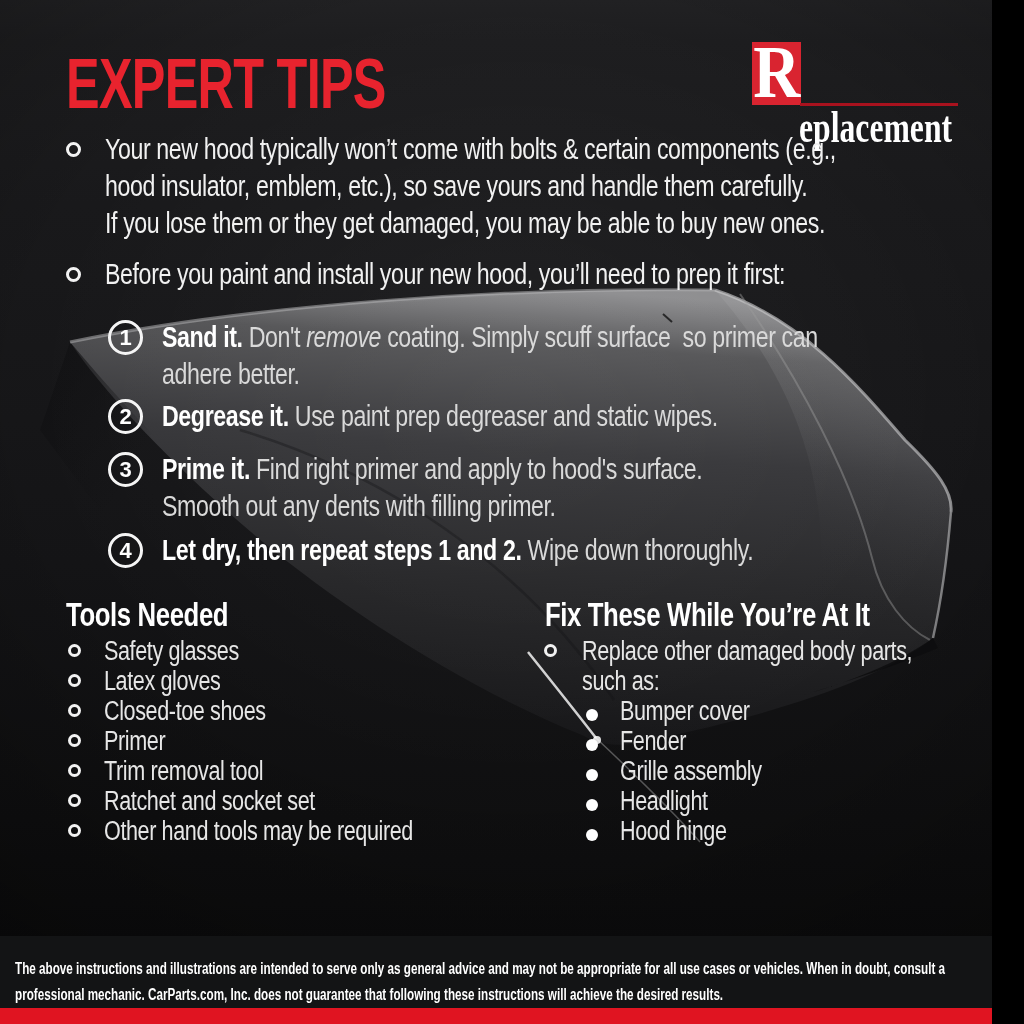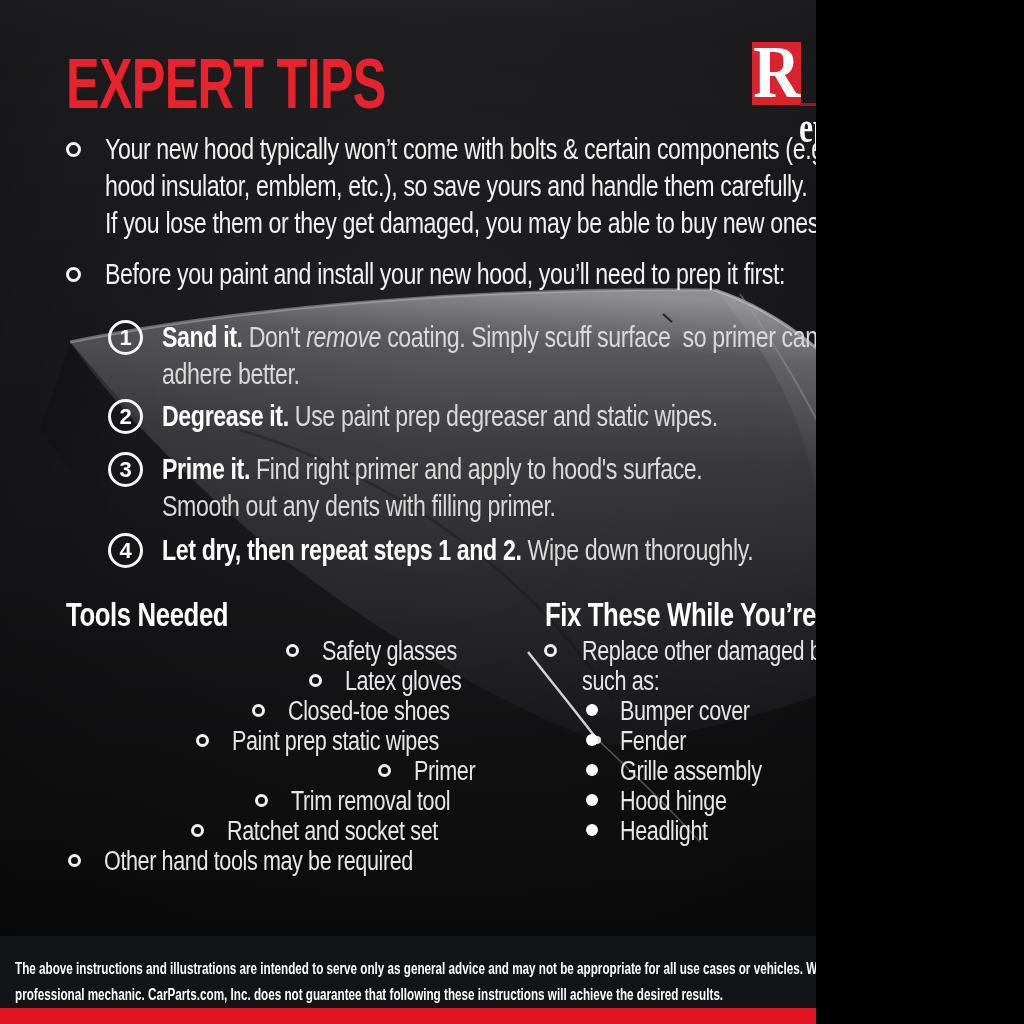--- a/index.html
+++ b/index.html
@@ -1,17 +1,17 @@
 <!DOCTYPE html>
 <html><head>
 <meta charset="utf-8">
 <style>
   html,body{margin:0;padding:0;background:#000;}
   #stage{
-    position:relative;width:816px;height:1024px;overflow:hidden;
+    position:relative;width:992px;height:1024px;overflow:hidden;
     background:linear-gradient(180deg,#212123 0%,#1d1d1f 4%,#19191b 20%,#141416 55%,#0f0f10 80%,#0c0c0d 92%,#101011 100%);
     font-family:"Liberation Sans", sans-serif;
     -webkit-font-smoothing:antialiased;
   }
   .vignette{position:absolute;inset:0;pointer-events:none;
     background:radial-gradient(ellipse 90% 70% at 52% 38%, rgba(255,255,255,0.04) 0%, rgba(0,0,0,0) 55%, rgba(0,0,0,0.35) 100%);}
   svg.hood{position:absolute;left:0;top:0;}
   
   .headline{position:absolute;left:66px;top:44px;font-size:70px;font-weight:bold;letter-spacing:-1px;
     color:#e8232e;transform:scaleX(0.72);transform-origin:0 0;white-space:nowrap;}
@@ -42,29 +42,29 @@
   .step-text{margin:-1px 0 0 19px;font-size:29px;line-height:37px;letter-spacing:-0.5px;color:#d9d9d9;
     white-space:pre-line;transform:scaleX(0.8);transform-origin:0 0;width:1000px;}
   .step-text b{color:#fff;}
   .step-text i{font-style:italic;}
   
   .col-title{position:absolute;font-size:33px;font-weight:bold;color:#fff;letter-spacing:-0.5px;
     transform:scaleX(0.78);transform-origin:0 0;white-space:nowrap;}
   #tools-title{left:66px;top:596px;}
   #fix-title{left:545px;top:596px;}
   .tool-list{position:absolute;left:68px;top:636px;}
-  .tool-row{display:flex;align-items:flex-start;height:30px;justify-content:flex-end;}
+  .tool-row{display:flex;align-items:flex-start;height:30px;}
   .ring-sm{width:13px;height:13px;margin-top:8px;}
   .tool-label{margin:0 0 0 23px;font-size:27px;line-height:30px;letter-spacing:-0.5px;color:#e6e6e6;
     white-space:nowrap;transform:scaleX(0.8);transform-origin:0 0;}
   .fix-intro{position:absolute;left:544px;top:636px;display:flex;align-items:flex-start;}
   .fix-intro-text{margin:0 0 0 25px;font-size:27px;line-height:30px;letter-spacing:-0.5px;color:#e6e6e6;
     white-space:pre-line;transform:scaleX(0.8);transform-origin:0 0;width:600px;}
   .fix-list{position:absolute;left:586px;top:696px;}
-  .fix-row{display:flex;align-items:flex-start;height:30px;}
+  .fix-row{display:flex;align-items:center;height:30px;}
   .dot{width:12px;height:12px;border-radius:50%;background:#fff;flex:0 0 auto;margin-top:8px;}
   .fix-label{margin:0 0 0 22px;font-size:27px;line-height:30px;letter-spacing:-0.5px;color:#e6e6e6;
     white-space:nowrap;transform:scaleX(0.8);transform-origin:0 0;}
   
   .footer-band{position:absolute;left:0;top:936px;width:1024px;height:72px;background:#131415;}
   .disclaimer{position:absolute;left:15px;top:956px;margin:0;font-size:16px;font-weight:bold;color:#fff;
     line-height:26px;white-space:pre-line;transform:scaleX(0.73);transform-origin:0 0;width:1390px;}
   .red-bar{position:absolute;left:0;top:1008px;width:1024px;height:16px;background:#e01421;}
 </style>
 </head>
@@ -194,24 +194,20 @@
         <p class="tool-label">Latex gloves</p>
       </div>
 
       <div class="tool-row">
         <span class="ring ring-sm"></span>
         <p class="tool-label">Closed-toe shoes</p>
       </div>
 
 
 
-      <div class="tool-row">
-        <span class="ring ring-sm"></span>
-        <p class="tool-label">Paint prep static wipes</p>
-      </div>
 
       <div class="tool-row">
         <span class="ring ring-sm"></span>
         <p class="tool-label">Primer</p>
       </div>
 
       <div class="tool-row">
         <span class="ring ring-sm"></span>
         <p class="tool-label">Trim removal tool</p>
       </div>
@@ -245,26 +241,26 @@
         <p class="fix-label">Fender</p>
       </div>
 
       <div class="fix-row">
         <span class="dot"></span>
         <p class="fix-label">Grille assembly</p>
       </div>
 
       <div class="fix-row">
         <span class="dot"></span>
+        <p class="fix-label">Headlight</p>
+      </div>
+
+      <div class="fix-row">
+        <span class="dot"></span>
         <p class="fix-label">Hood hinge</p>
-      </div>
-
-      <div class="fix-row">
-        <span class="dot"></span>
-        <p class="fix-label">Headlight</p>
       </div>
     </div>
 
   <div class="footer-band"></div>
   <p class="disclaimer">The above instructions and illustrations are intended to serve only as general advice and may not be appropriate for all use cases or vehicles. When in doubt, consult a
 professional mechanic. CarParts.com, Inc. does not guarantee that following these instructions will achieve the desired results.</p>
   <div class="red-bar"></div>
 
 </div>
 

